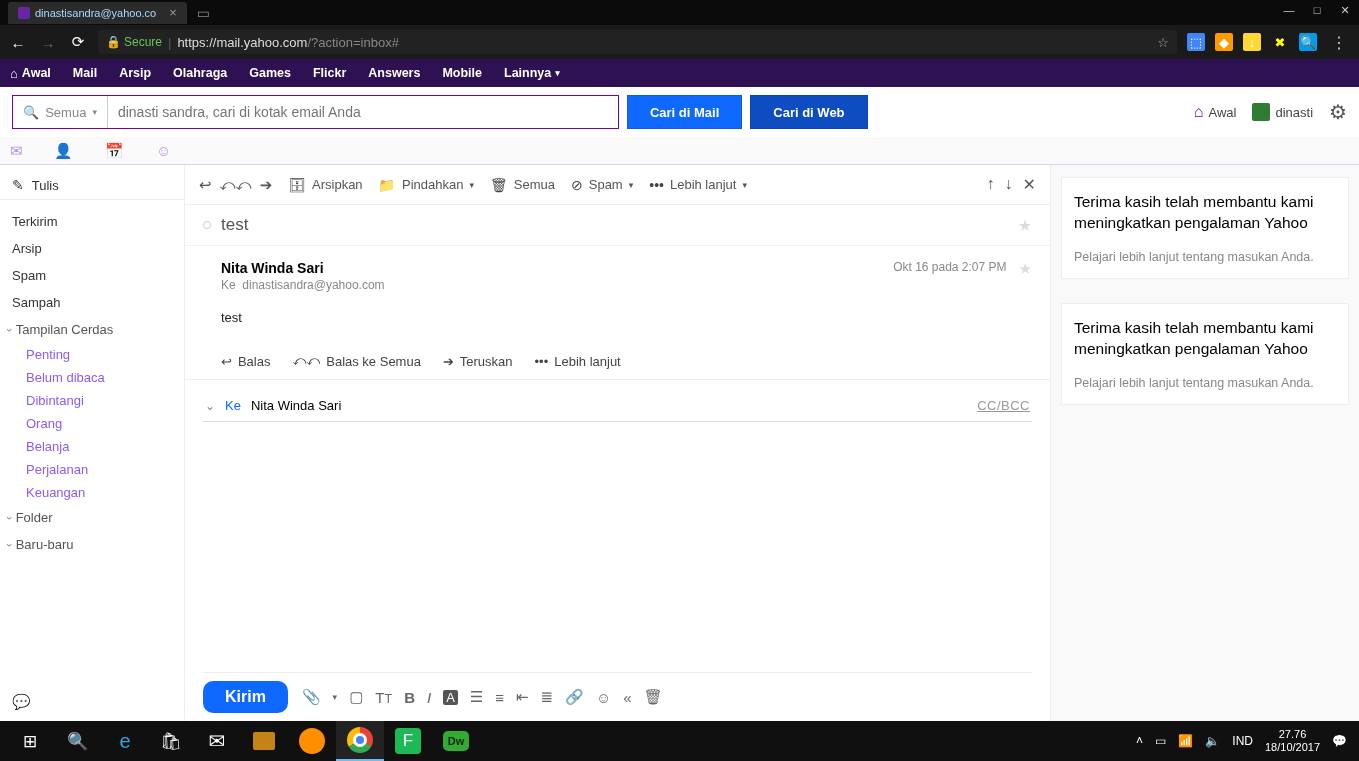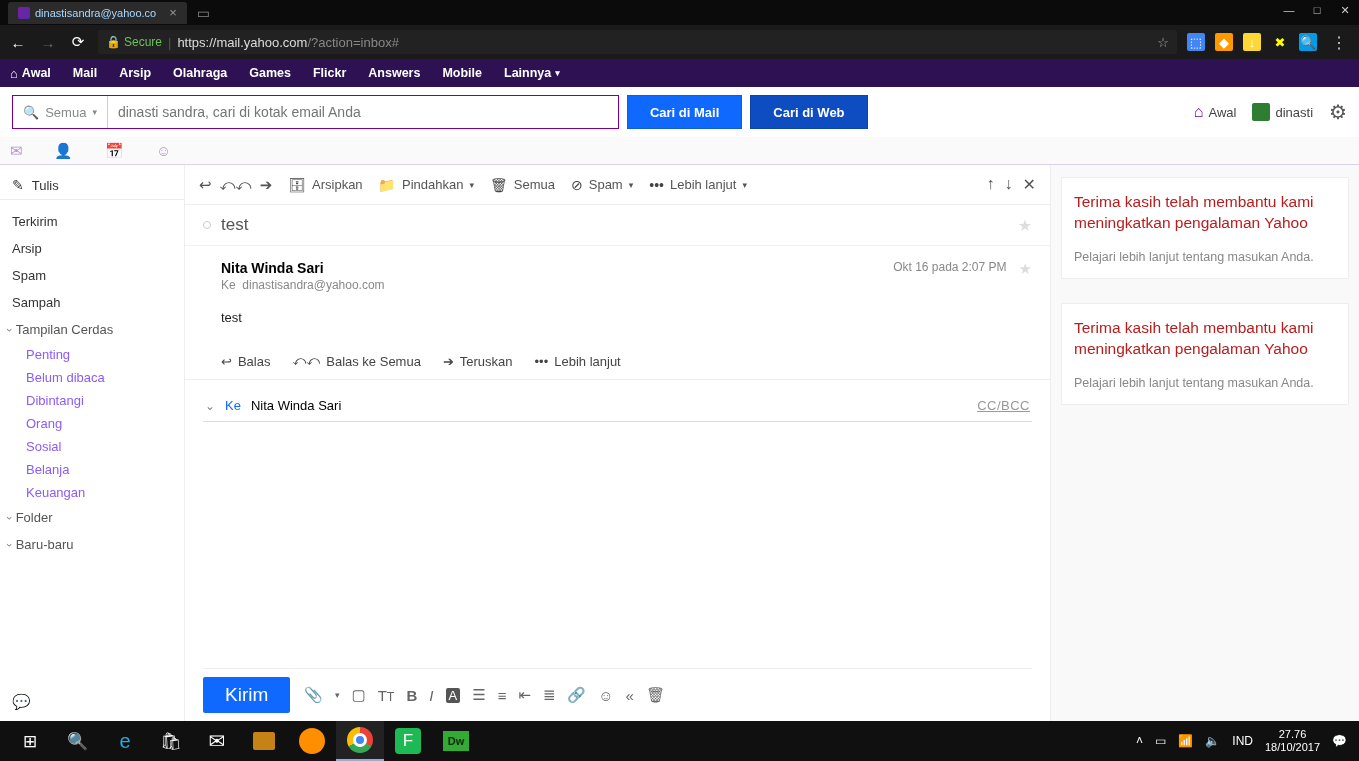--- a/index.html
+++ b/index.html
@@ -94,45 +94,45 @@
 .ymsg .actions { margin-top:28px; display:flex; gap:22px; font-size:13px; color:#444; }
 .ymsg .actions .a { display:flex; align-items:center; gap:6px; cursor:pointer; }
 
 .ycompose { padding:14px 18px 8px 18px; display:flex; flex-direction:column; flex:1; min-height:0; }
 .ycompose .rcpt { display:flex; align-items:center; gap:10px; border-bottom:1px solid #ddd; padding:4px 2px 8px 2px; font-size:13px; }
 .ycompose .rcpt .chev { color:#888; font-size:12px; }
 .ycompose .rcpt .lbl { color:#0f69ff; }
 .ycompose .rcpt .cc { margin-left:auto; color:#999; font-size:13px; letter-spacing:0.5px; cursor:pointer;text-decoration:underline; }
 .ycompose .editor { flex:1; }
 .ycompose .footer { display:flex; align-items:center; gap:14px; padding-top:8px; border-top:1px solid #eee; }
-.ycompose .send { background:#0f69ff; color:#fff; padding:7px 22px; font-size:19px; font-weight:normal; border-radius:2px; cursor:pointer; }
+.ycompose .send { background:#0f69ff; color:#fff; padding:7px 22px; font-size:16px; font-weight:bold; border-radius:10px; cursor:pointer; }
 .ycompose .tb { display:flex; gap:12px; color:#666; font-size:15px; align-items:center; }
 .ycompose .tb span { cursor:pointer; }
 .ycompose .tb .A { background:#555; color:#fff; padding:0 3px; font-size:13px; border-radius:2px; }
 
 
 .yrail { width:308px; background:#f9f9f9; padding:12px 10px; font-size:14px; color:#444; }
 .yrail .card { background:#fff; border:1px solid #eee; padding:14px 12px; margin-bottom:24px; }
-.yrail .card .h { font-size:15.5px; color:#b91c1c; line-height:1.35; margin-bottom:16px; }
+.yrail .card .h { font-size:15.5px; color:#000000; line-height:1.35; margin-bottom:16px; }
 .yrail .card .s { font-size:12.5px; color:#888; }
 
 
 .wtask { position:absolute; bottom:0; left:0; right:0; height:40px; background:#101010; display:flex; align-items:center; padding:0 6px; }
 .wtask .tb-item { width:48px; height:40px; display:flex; align-items:center; justify-content:center; color:#fff; font-size:17px; }
 .wtask .tb-item.active { border-bottom:2px solid #76b9ed; background:rgba(255,255,255,0.08); }
 .wtask .app { width:46px; height:32px; display:flex; align-items:center; justify-content:center; border-radius:2px; }
 .wtask .tray { margin-left:auto; display:flex; align-items:center; gap:12px; color:#fff; font-size:12px; padding-right:6px; }
 .wtask .clock { text-align:center; font-size:11px; line-height:1.15; }
 .app.edge{color:#29a9e0;font-size:20px;} .app.store{color:#fff;} .app.mail{color:#fff;font-size:20px;}
 .app.files{background:#c58316;width:22px;height:18px;border-radius:2px;}
 .app.ff{background:#ff8f00;width:26px;height:26px;border-radius:50%;}
 .app.chr{background:#fff;width:26px;height:26px;border-radius:50%;background:conic-gradient(#ea4335 0 120deg,#34a853 120deg 240deg,#fbbc05 240deg 360deg);position:relative;}
 .app.chr::after{content:"";position:absolute;inset:6px;background:#4285f4;border-radius:50%;border:3px solid #fff;}
 .app.f1{background:#1db954;width:26px;height:26px;border-radius:4px;color:#fff;}
-.app.dw{background:#3a3;width:26px;height:20px;color:#0a290a;font-size:11px;font-weight:bold;border-radius:0;display:flex;align-items:center;justify-content:center;}
+.app.dw{background:#3a3;width:26px;height:20px;color:#0a290a;font-size:11px;font-weight:bold;border-radius:5px;display:flex;align-items:center;justify-content:center;}
 </style>
 </head>
 <body>
 
 <div class="chrome-tabs">
   <div class="tab">
     <span class="favicon"></span>
     <span>dinastisandra@yahoo.co</span>
     <span class="close">×</span>
   </div>
@@ -223,22 +223,22 @@
     <div style="height:8px"></div>
     <div class="folder">Terkirim</div>
     <div class="folder">Arsip</div>
     <div class="folder">Spam</div>
     <div class="folder">Sampah</div>
     <div class="section">Tampilan Cerdas</div>
     <div class="sub">Penting</div>
     <div class="sub">Belum dibaca</div>
     <div class="sub">Dibintangi</div>
     <div class="sub">Orang</div>
-    <div class="sub">Sosial</div>
     <div class="sub">Belanja</div>
+    <div class="sub">Perjalanan</div>
     <div class="sub">Keuangan</div>
     <div class="section">Folder</div>
     <div class="section">Baru-baru</div>
     <span class="bottom-ico">💬</span>
   </div>
 
   <div class="ymain">
     <div class="ytoolbar">
       <div class="arrows">
         <span>↩</span>

